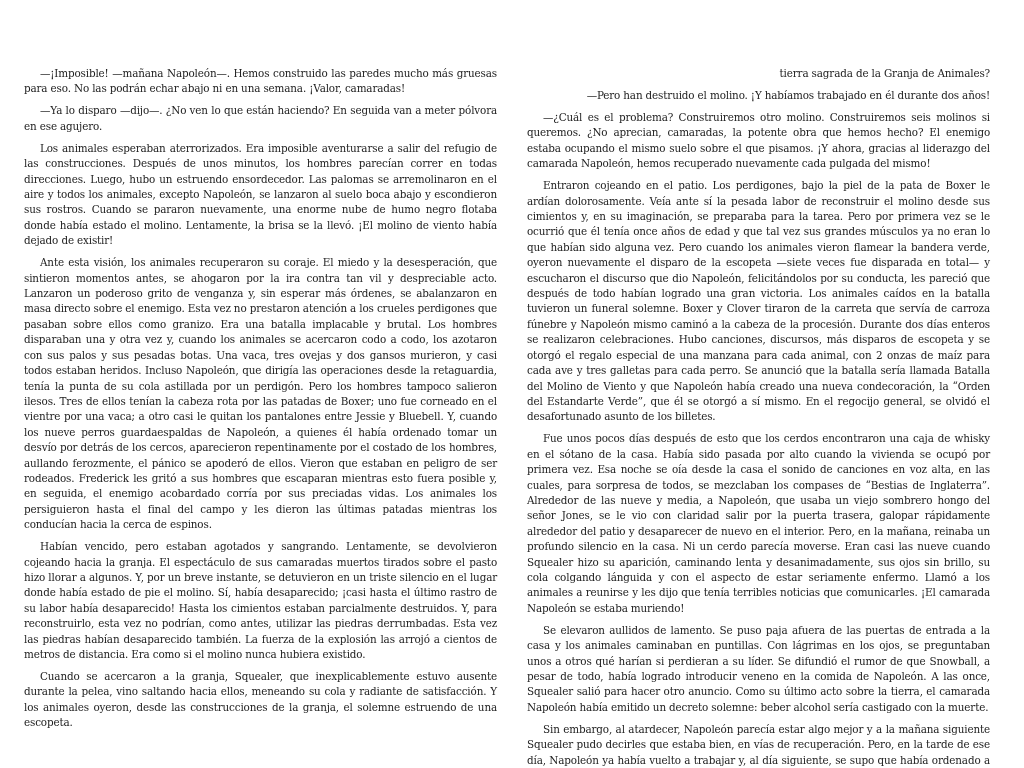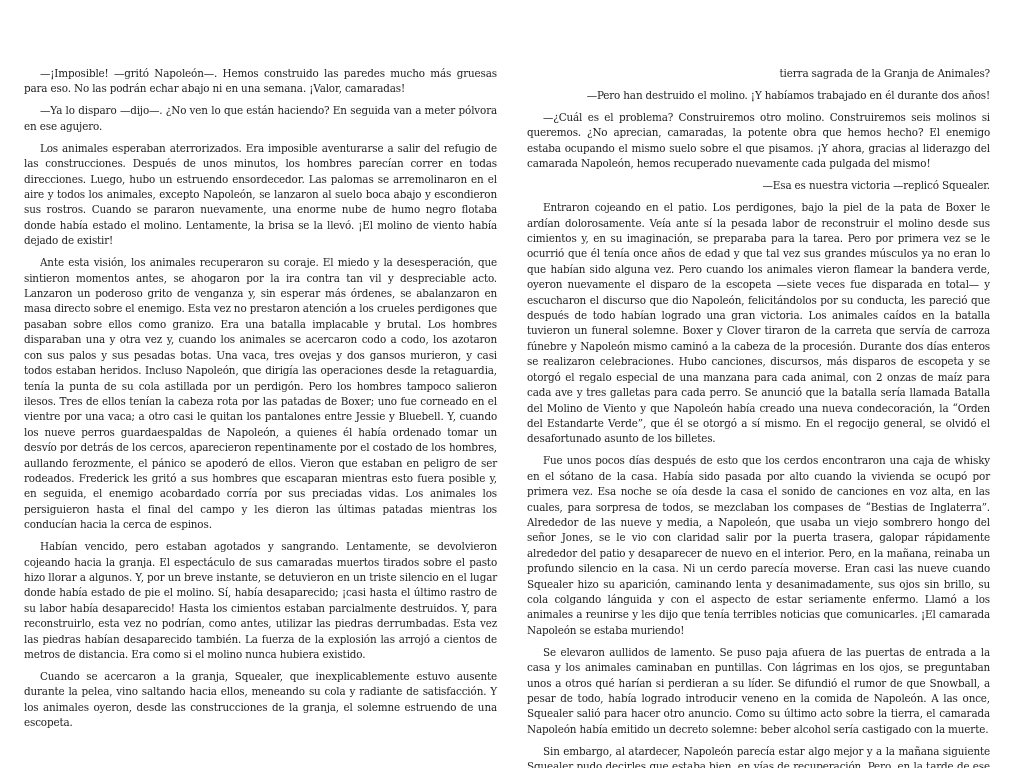--- a/index.html
+++ b/index.html
@@ -20,31 +20,30 @@
     margin: 0 0 6.6px 0;
     text-indent: 16px;
     text-align: justify;
   }
   .page p.last-short { text-align: right; }
 </style>
 </head>
 <body>
 
 <div id="left-page" class="page">
-  <p>—¡Imposible! —gritó Napoleón—. Hemos construido las paredes mucho más gruesas para eso. No las podrán echar abajo ni en una semana. ¡Valor, camaradas!</p>
+  <p>—¡Imposible! —mañana Napoleón—. Hemos construido las paredes mucho más gruesas para eso. No las podrán echar abajo ni en una semana. ¡Valor, camaradas!</p>
   <p>—Ya lo disparo —dijo—. ¿No ven lo que están haciendo? En seguida van a meter pólvora en ese agujero.</p>
   <p>Los animales esperaban aterrorizados. Era imposible aventurarse a salir del refugio de las construcciones. Después de unos minutos, los hombres parecían correr en todas direcciones. Luego, hubo un estruendo ensordecedor. Las palomas se arremolinaron en el aire y todos los animales, excepto Napoleón, se lanzaron al suelo boca abajo y escondieron sus rostros. Cuando se pararon nuevamente, una enorme nube de humo negro flotaba donde había estado el molino. Lentamente, la brisa se la llevó. ¡El molino de viento había dejado de existir!</p>
   <p>Ante esta visión, los animales recuperaron su coraje. El miedo y la desesperación, que sintieron momentos antes, se ahogaron por la ira contra tan vil y despreciable acto. Lanzaron un poderoso grito de venganza y, sin esperar más órdenes, se abalanzaron en masa directo sobre el enemigo. Esta vez no prestaron atención a los crueles perdigones que pasaban sobre ellos como granizo. Era una batalla implacable y brutal. Los hombres disparaban una y otra vez y, cuando los animales se acercaron codo a codo, los azotaron con sus palos y sus pesadas botas. Una vaca, tres ovejas y dos gansos murieron, y casi todos estaban heridos. Incluso Napoleón, que dirigía las operaciones desde la retaguardia, tenía la punta de su cola astillada por un perdigón. Pero los hombres tampoco salieron ilesos. Tres de ellos tenían la cabeza rota por las patadas de Boxer; uno fue corneado en el vientre por una vaca; a otro casi le quitan los pantalones entre Jessie y Bluebell. Y, cuando los nueve perros guardaespaldas de Napoleón, a quienes él había ordenado tomar un desvío por detrás de los cercos, aparecieron repentinamente por el costado de los hombres, aullando ferozmente, el pánico se apoderó de ellos. Vieron que estaban en peligro de ser rodeados. Frederick les gritó a sus hombres que escaparan mientras esto fuera posible y, en seguida, el enemigo acobardado corría por sus preciadas vidas. Los animales los persiguieron hasta el final del campo y les dieron las últimas patadas mientras los conducían hacia la cerca de espinos.</p>
   <p>Habían vencido, pero estaban agotados y sangrando. Lentamente, se devolvieron cojeando hacia la granja. El espectáculo de sus camaradas muertos tirados sobre el pasto hizo llorar a algunos. Y, por un breve instante, se detuvieron en un triste silencio en el lugar donde había estado de pie el molino. Sí, había desaparecido; ¡casi hasta el último rastro de su labor había desaparecido! Hasta los cimientos estaban parcialmente destruidos. Y, para reconstruirlo, esta vez no podrían, como antes, utilizar las piedras derrumbadas. Esta vez las piedras habían desaparecido también. La fuerza de la explosión las arrojó a cientos de metros de distancia. Era como si el molino nunca hubiera existido.</p>
   <p>Cuando se acercaron a la granja, Squealer, que inexplicablemente estuvo ausente durante la pelea, vino saltando hacia ellos, meneando su cola y radiante de satisfacción. Y los animales oyeron, desde las construcciones de la granja, el solemne estruendo de una escopeta.</p>
 
 </div>
 
 <div id="right-page" class="page">
   <p class="last-short">tierra sagrada de la Granja de Animales?</p>
   <p class="last-short">—Pero han destruido el molino. ¡Y habíamos trabajado en él durante dos años!</p>
   <p>—¿Cuál es el problema? Construiremos otro molino. Construiremos seis molinos si queremos. ¿No aprecian, camaradas, la potente obra que hemos hecho? El enemigo estaba ocupando el mismo suelo sobre el que pisamos. ¡Y ahora, gracias al liderazgo del camarada Napoleón, hemos recuperado nuevamente cada pulgada del mismo!</p>
-  <p class="last-short">—Esa es nuestra victoria —replicó Squealer.</p>
   <p>Entraron cojeando en el patio. Los perdigones, bajo la piel de la pata de Boxer le ardían dolorosamente. Veía ante sí la pesada labor de reconstruir el molino desde sus cimientos y, en su imaginación, se preparaba para la tarea. Pero por primera vez se le ocurrió que él tenía once años de edad y que tal vez sus grandes músculos ya no eran lo que habían sido alguna vez. Pero cuando los animales vieron flamear la bandera verde, oyeron nuevamente el disparo de la escopeta —siete veces fue disparada en total— y escucharon el discurso que dio Napoleón, felicitándolos por su conducta, les pareció que después de todo habían logrado una gran victoria. Los animales caídos en la batalla tuvieron un funeral solemne. Boxer y Clover tiraron de la carreta que servía de carroza fúnebre y Napoleón mismo caminó a la cabeza de la procesión. Durante dos días enteros se realizaron celebraciones. Hubo canciones, discursos, más disparos de escopeta y se otorgó el regalo especial de una manzana para cada animal, con 2 onzas de maíz para cada ave y tres galletas para cada perro. Se anunció que la batalla sería llamada Batalla del Molino de Viento y que Napoleón había creado una nueva condecoración, la “Orden del Estandarte Verde”, que él se otorgó a sí mismo. En el regocijo general, se olvidó el desafortunado asunto de los billetes.</p>
   <p>Fue unos pocos días después de esto que los cerdos encontraron una caja de whisky en el sótano de la casa. Había sido pasada por alto cuando la vivienda se ocupó por primera vez. Esa noche se oía desde la casa el sonido de canciones en voz alta, en las cuales, para sorpresa de todos, se mezclaban los compases de “Bestias de Inglaterra”. Alrededor de las nueve y media, a Napoleón, que usaba un viejo sombrero hongo del señor Jones, se le vio con claridad salir por la puerta trasera, galopar rápidamente alrededor del patio y desaparecer de nuevo en el interior. Pero, en la mañana, reinaba un profundo silencio en la casa. Ni un cerdo parecía moverse. Eran casi las nueve cuando Squealer hizo su aparición, caminando lenta y desanimadamente, sus ojos sin brillo, su cola colgando lánguida y con el aspecto de estar seriamente enfermo. Llamó a los animales a reunirse y les dijo que tenía terribles noticias que comunicarles. ¡El camarada Napoleón se estaba muriendo!</p>
   <p>Se elevaron aullidos de lamento. Se puso paja afuera de las puertas de entrada a la casa y los animales caminaban en puntillas. Con lágrimas en los ojos, se preguntaban unos a otros qué harían si perdieran a su líder. Se difundió el rumor de que Snowball, a pesar de todo, había logrado introducir veneno en la comida de Napoleón. A las once, Squealer salió para hacer otro anuncio. Como su último acto sobre la tierra, el camarada Napoleón había emitido un decreto solemne: beber alcohol sería castigado con la muerte.</p>
   <p>Sin embargo, al atardecer, Napoleón parecía estar algo mejor y a la mañana siguiente Squealer pudo decirles que estaba bien, en vías de recuperación. Pero, en la tarde de ese día, Napoleón ya había vuelto a trabajar y, al día siguiente, se supo que había ordenado a Whymper que comprara en Willingdon algunos folletos sobre la elaboración y destilación de bebidas. Una semana después, Napoleón dio órdenes para que el pequeño prado detrás de la huerta, previamente reservado como lugar de pastoreo para animales retirados del trabajo, fuera arado. Se dijo que el pastizal estaba agotado y que era necesario resembrarlo, pero pronto se supo que Napoleón pretendía cultivarlo con cebada.</p>
 </div>
 
 </body></html>

